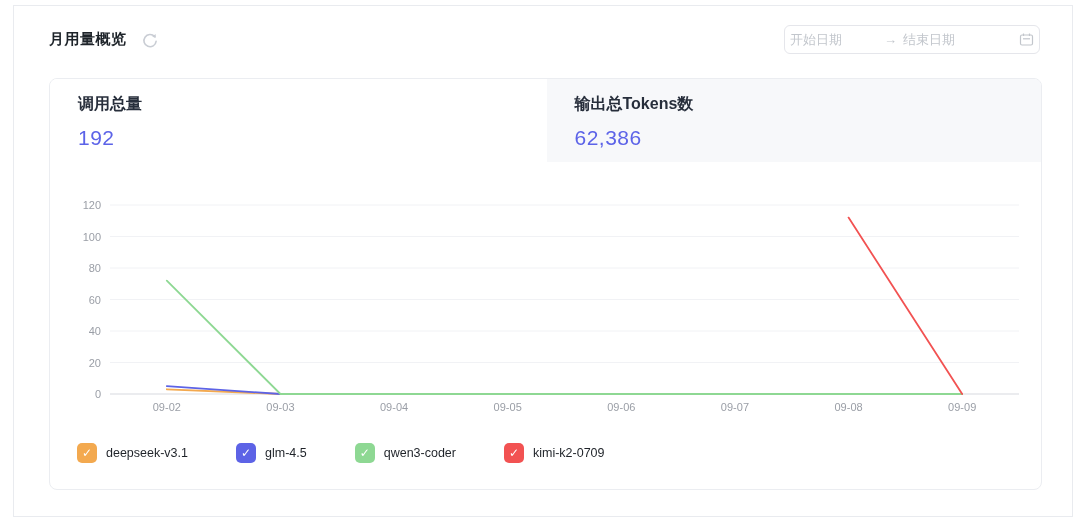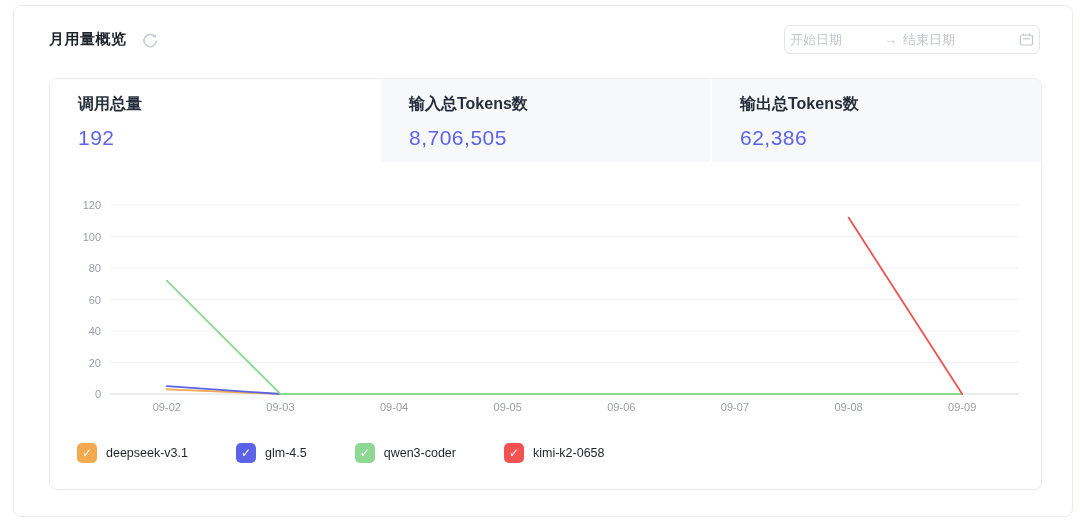--- a/index.html
+++ b/index.html
@@ -1,20 +1,20 @@
 <!DOCTYPE html>
 <html><head>
 <meta charset="utf-8">
 <style>
   * { margin: 0; padding: 0; box-sizing: border-box; }
   html, body { width: 1080px; height: 530px; background: #fff; font-family: "Liberation Sans", "DejaVu Sans", sans-serif; }
 
   .card {
     position: absolute; left: 13px; top: 5px; width: 1060px; height: 512px;
-    background: #fff; border: 1px solid #e9ebef; border-radius: 8px;
+    background: #fff; border: 1px solid #e9ebef; border-radius: 0;
   }
 
   .card-title {
     position: absolute; left: 35px; top: 24px;
     font-size: 15px; font-weight: 700; color: #1d2329; letter-spacing: .5px;
   }
   .refresh-btn {
     position: absolute; left: 126px; top: 25px; width: 20px; height: 20px; cursor: pointer;
   }
 
@@ -85,24 +85,20 @@
   </div>
 
   <div class="panel">
 
     <div class="tabs">
       <div class="tab active">
         <div class="tab-label">调用总量</div>
         <div class="tab-value">192</div>
       </div>
       <div class="tab">
-        <div class="tab-label">输入总Tokens数</div>
-        <div class="tab-value">8,706,505</div>
-      </div>
-      <div class="tab">
         <div class="tab-label">输出总Tokens数</div>
         <div class="tab-value">62,386</div>
       </div>
     </div>
 
     <div class="chart-wrap">
       <svg id="chart-svg" width="993" height="412" viewBox="0 0 993 412">
           <line x1="60" x2="969" y1="315" y2="315" stroke="#e4e6ea" stroke-width="1.4"></line>
           <text x="51" y="319" text-anchor="end" font-size="11" fill="#9a9ea6">0</text>
           <line x1="60" x2="969" y1="283.5" y2="283.5" stroke="#f1f2f5" stroke-width="1"></line>
@@ -140,18 +136,18 @@
       <div class="legend-item">
         <span class="legend-check" style="background: rgb(93, 99, 230);">✓</span>
         <span class="legend-label">glm-4.5</span>
       </div>
       <div class="legend-item">
         <span class="legend-check" style="background: rgb(142, 216, 147);">✓</span>
         <span class="legend-label">qwen3-coder</span>
       </div>
       <div class="legend-item">
         <span class="legend-check" style="background: rgb(242, 82, 82);">✓</span>
-        <span class="legend-label">kimi-k2-0658</span>
+        <span class="legend-label">kimi-k2-0709</span>
       </div>
     </div>
 
   </div>
 </div>
 
 </body></html>

